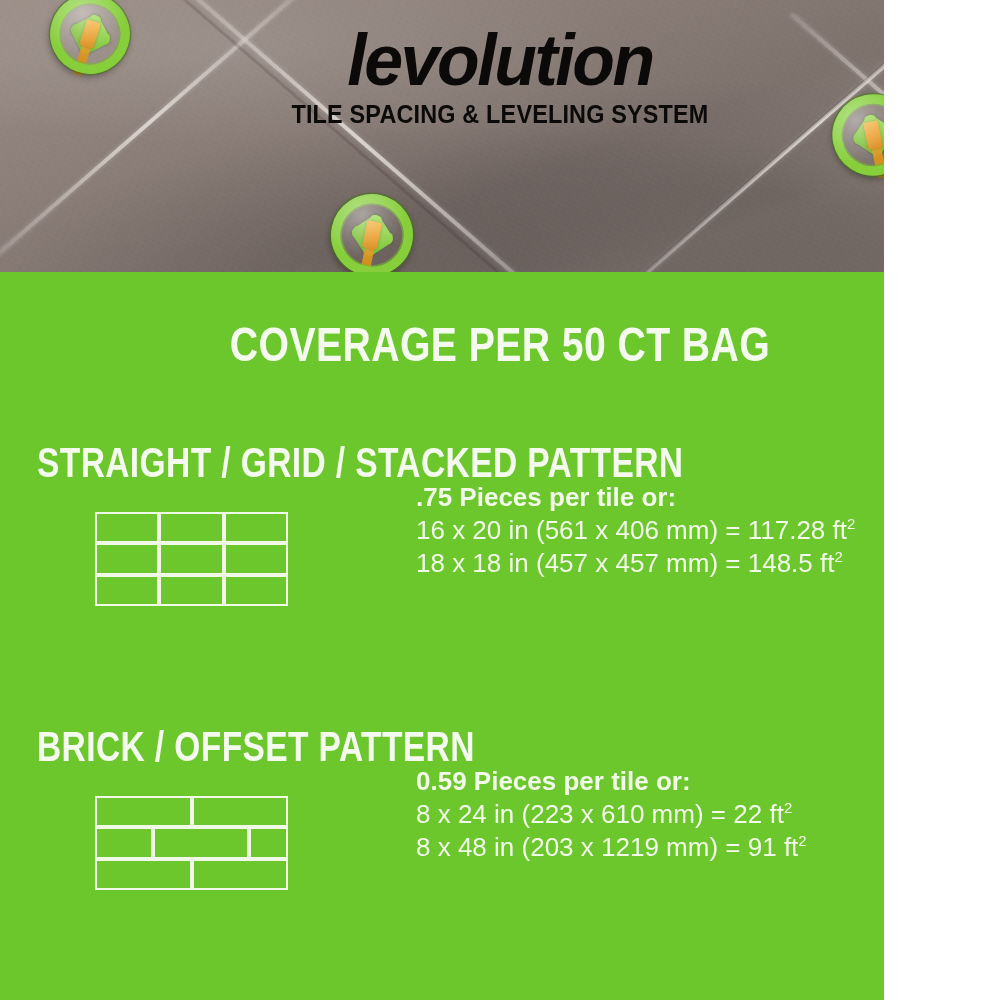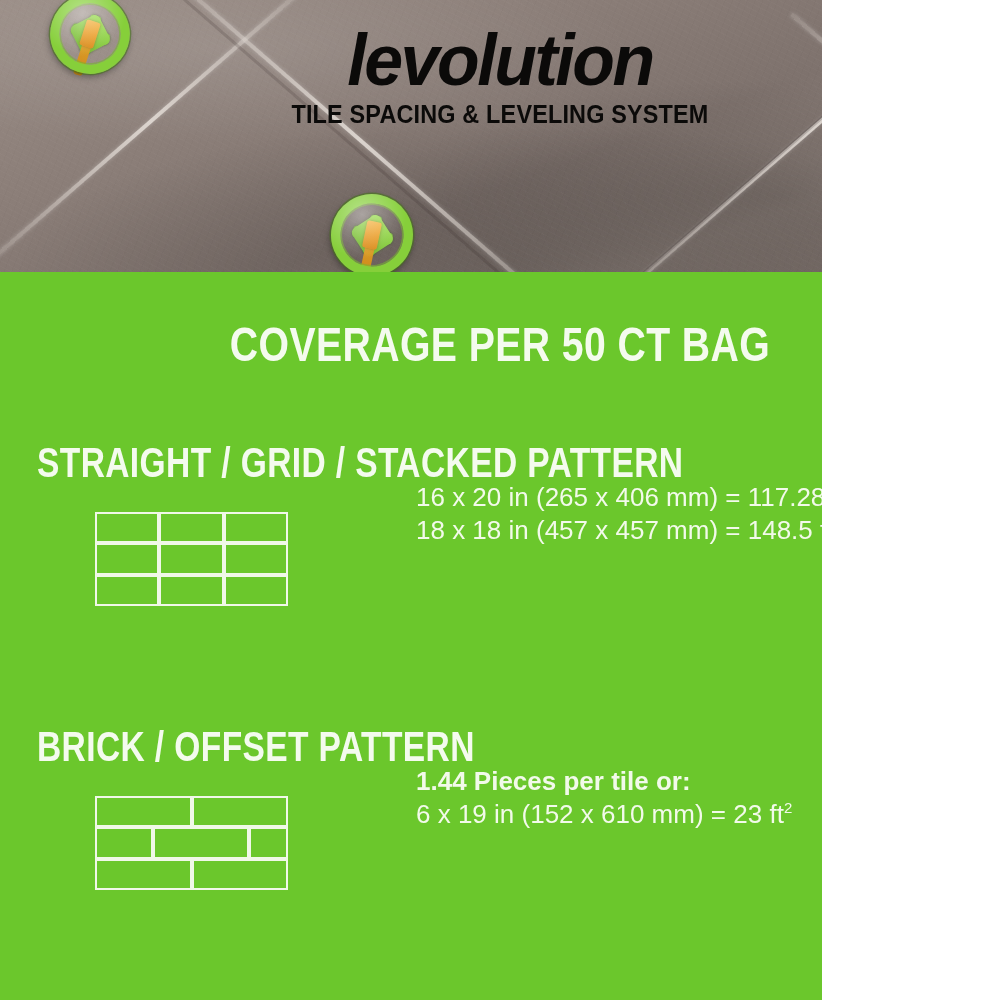--- a/index.html
+++ b/index.html
@@ -8,21 +8,21 @@
     background: #ffffff;
   }
   body {
     width: 1000px;
     height: 1000px;
     overflow: hidden;
     font-family: "Liberation Sans", sans-serif;
   }
   #page {
     position: relative;
-    width: 822px;
+    width: 884px;
     height: 1000px;
     overflow: hidden;
   }
 
   
   .hero {
     position: absolute;
     left: 0; top: 0;
     width: 1000px;
     height: 272px;
@@ -309,23 +309,24 @@
         <div class="cell" style="left:128.66px; top:0;  width:64.34px; height:31.33px;"></div>
         <div class="cell" style="left:0;     top:31.33px; width:64.33px; height:31.33px;"></div>
         <div class="cell" style="left:64.33px; top:31.33px; width:64.33px; height:31.33px;"></div>
         <div class="cell" style="left:128.66px; top:31.33px; width:64.34px; height:31.33px;"></div>
         <div class="cell" style="left:0;     top:62.66px; width:64.33px; height:31.34px;"></div>
         <div class="cell" style="left:64.33px; top:62.66px; width:64.33px; height:31.34px;"></div>
         <div class="cell" style="left:128.66px; top:62.66px; width:64.34px; height:31.34px;"></div>
       </div>
 
       <div class="text-block" style="top:41px;">
+        <div class="tb-lead">.75 Pieces per tile or:</div>
         <div class="tb-line">
           <span>16 x 20 in</span>
-          <span>(265 x 406 mm)</span>
+          <span>(561 x 406 mm)</span>
           <span>=</span>
           <span>117.28</span>
           <span>ft</span><span class="sup">2</span>
         </div>
         <div class="tb-line">
           <span>18 x 18 in</span>
           <span>(457 x 457 mm)</span>
           <span>=</span>
           <span>148.5</span>
           <span>ft</span><span class="sup">2</span>
@@ -343,25 +344,32 @@
 
         <div class="cell" style="left:0;      top:31.33px; width:57.9px;  height:31.33px;"></div>
         <div class="cell" style="left:57.9px; top:31.33px; width:96.5px;  height:31.33px;"></div>
         <div class="cell" style="left:154.4px; top:31.33px; width:38.6px; height:31.33px;"></div>
 
         <div class="cell" style="left:0;      top:62.66px; width:96.5px;  height:31.34px;"></div>
         <div class="cell" style="left:96.5px; top:62.66px; width:96.5px;  height:31.34px;"></div>
       </div>
 
       <div class="text-block" style="top:41px;">
-        <div class="tb-lead">1.44 Pieces per tile or:</div>
+        <div class="tb-lead">0.59 Pieces per tile or:</div>
         <div class="tb-line">
-          <span>6 x 19 in</span>
-          <span>(152 x 610 mm)</span>
+          <span>8 x 24 in</span>
+          <span>(223 x 610 mm)</span>
           <span>=</span>
-          <span>23</span>
+          <span>22</span>
+          <span>ft</span><span class="sup">2</span>
+        </div>
+        <div class="tb-line">
+          <span>8 x 48 in</span>
+          <span>(203 x 1219 mm)</span>
+          <span>=</span>
+          <span>91</span>
           <span>ft</span><span class="sup">2</span>
         </div>
       </div>
     </div>
 
   </div>
 </div>
 
 </body></html>

